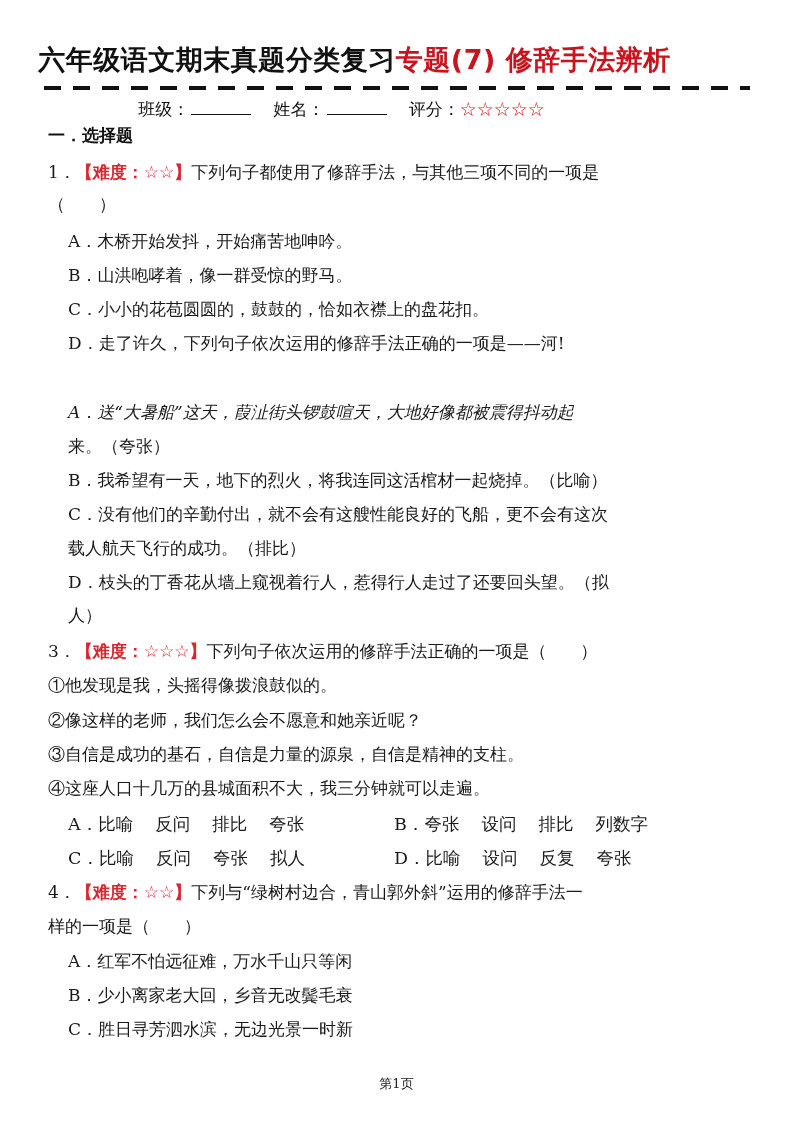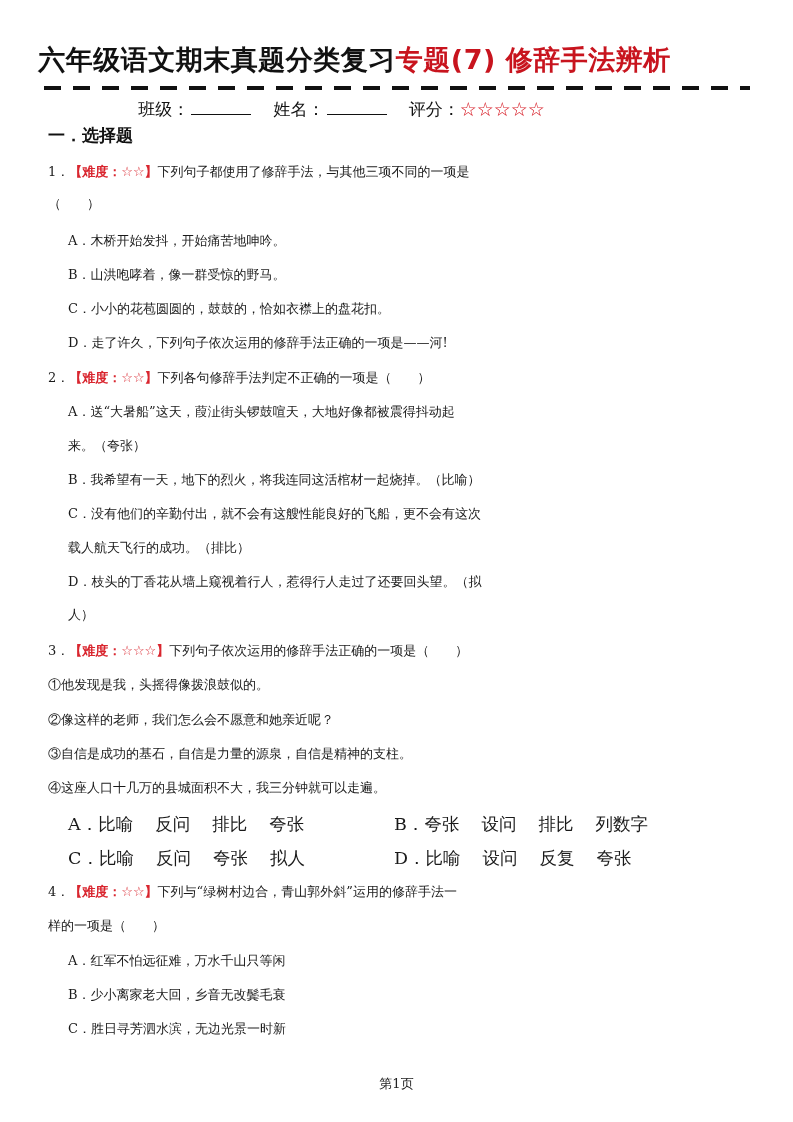--- a/index.html
+++ b/index.html
@@ -70,21 +70,21 @@
       top: 124px;
       left: 48px;
       font-family: Liberation Mono, monospace;
       font-weight: bold;
       font-size: 17px;
       color: #111;
     }
     .line {
       position: absolute;
       left: 48px;
-      font-size: 13px;
+      font-size: 17px;
       line-height: 24px;
       white-space: nowrap;
       color: #1a1a1a;
     }
     .opt { left: 68px; }
     .diff {
       color: #d9262f;
       font-family: "DejaVu Sans", "Liberation Sans", sans-serif;
       font-weight: bold;
     }
@@ -129,24 +129,21 @@
 
   <div class="line" style="top:160px;">
     <span>1．</span><span class="diff">【难度：☆☆】</span><span>下列句子都使用了修辞手法，与其他三项不同的一项是</span>
   </div>
   <div class="line" style="top:192px;">（　　）</div>
   <div class="line opt" style="top:229px;">A．木桥开始发抖，开始痛苦地呻吟。</div>
   <div class="line opt" style="top:263px;">B．山洪咆哮着，像一群受惊的野马。</div>
   <div class="line opt" style="top:297px;">C．小小的花苞圆圆的，鼓鼓的，恰如衣襟上的盘花扣。</div>
   <div class="line opt" style="top:331px;">D．走了许久，下列句子依次运用的修辞手法正确的一项是——河!</div>
 
-  <div class="line" style="top:366px;">
-    <span>2．</span><span class="diff">【难度：☆☆】</span><span>下列各句修辞手法判定不正确的一项是（　　）</span>
-  </div>
-  <div class="line opt" style="top:400px;">A．送“大暑船”这天，葭沚街头锣鼓喧天，大地好像都被震得抖动起</div>
+  <div class="line opt" style="top:400px;font-style:italic;">A．送“大暑船”这天，葭沚街头锣鼓喧天，大地好像都被震得抖动起</div>
   <div class="line opt" style="top:434px;">来。（夸张）</div>
   <div class="line opt" style="top:468px;">B．我希望有一天，地下的烈火，将我连同这活棺材一起烧掉。（比喻）</div>
   <div class="line opt" style="top:502px;">C．没有他们的辛勤付出，就不会有这艘性能良好的飞船，更不会有这次</div>
   <div class="line opt" style="top:536px;">载人航天飞行的成功。（排比）</div>
   <div class="line opt" style="top:570px;">D．枝头的丁香花从墙上窥视着行人，惹得行人走过了还要回头望。（拟</div>
   <div class="line opt" style="top:603px;">人）</div>
 
   <div class="line" style="top:639px;">
     <span>3．</span><span class="diff">【难度：☆☆☆】</span><span>下列句子依次运用的修辞手法正确的一项是（　　）</span>
   </div>

